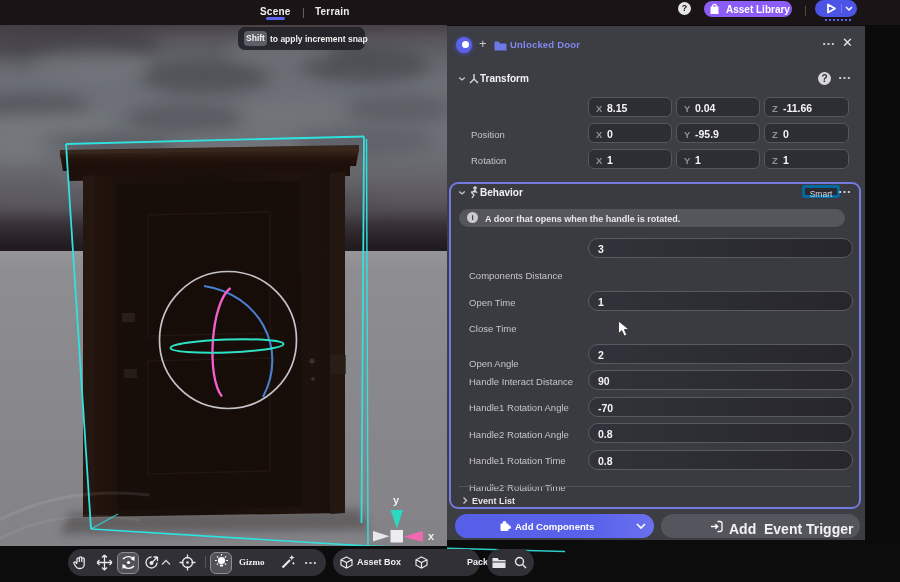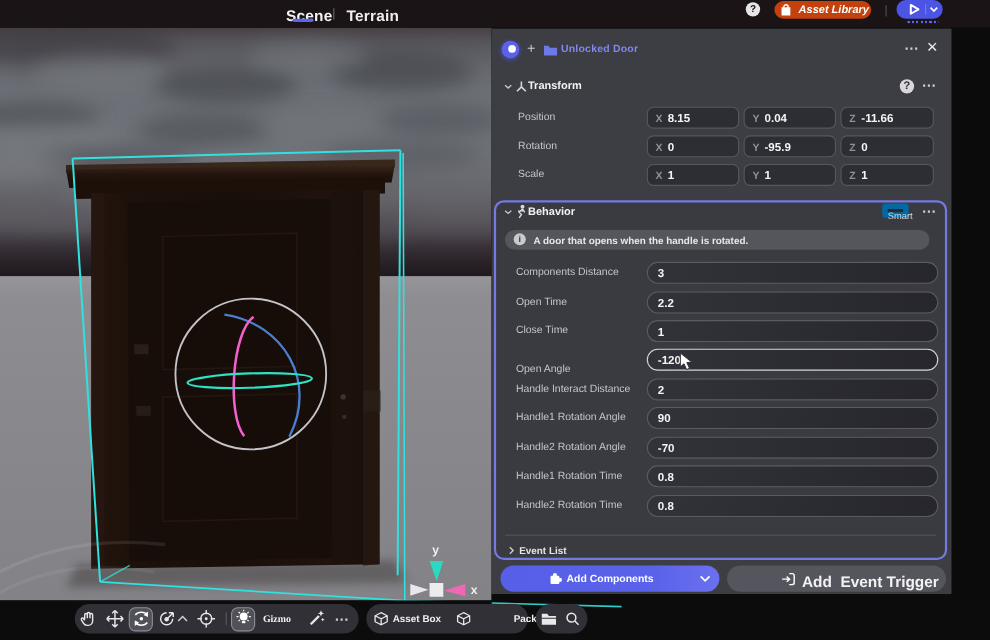--- a/index.html
+++ b/index.html
@@ -3,25 +3,25 @@
 <meta charset="utf-8">
 <style>
   * { margin:0; padding:0; box-sizing:border-box; }
   html,body { width:900px; height:582px; overflow:hidden; background:#0c0c0c;
     font-family:"Liberation Sans", sans-serif; }
   .abs { position:absolute; }
   #stage { position:relative; width:900px; height:582px; background:#0c0c0c; overflow:hidden; }
 
   
   #topbar { left:0; top:0; width:900px; height:25px; background:#1b1416; z-index:40; }
-  .tab { position:absolute; top:6px; font-size:14px; font-weight:bold; color:#f2f2f2; letter-spacing:.2px; }
+  .tab { position:absolute; top:6px; font-size:10px; font-weight:bold; color:#f2f2f2; letter-spacing:.2px; }
   #tab-underline { position:absolute; left:266px; top:17px; width:19px; height:3px; border-radius:2px; background:#5b63f0; }
   .tabsep { position:absolute; left:302px; top:6px; color:#6b6b6b; font-size:11px; }
   #help-circle { position:absolute; left:678px; top:2px; width:13px; height:13px; border-radius:50%; background:#e6e6e6; color:#1a1315; font-size:9px; font-weight:bold; text-align:center; line-height:13px; }
-  #asset-lib { position:absolute; left:704px; top:1px; width:88px; height:16px; border-radius:8px; background:#c2410c;font-style:italic; }
+  #asset-lib { position:absolute; left:704px; top:1px; width:88px; height:16px; border-radius:8px; background:#8b5cf6; }
   #asset-lib span { position:absolute; left:22px; top:3px; color:#fff; font-size:10px; font-weight:bold; }
   #play-sep { position:absolute; left:804px; top:4px; color:#555; font-size:11px; }
   #play-btn { position:absolute; left:815px; top:0px; width:42px; height:17px; border-radius:9px; background:#4c54e6; }
   #play-dots { position:absolute; left:825px; top:19px; width:28px; height:2px; background-image:repeating-linear-gradient(90deg,#5b63f0 0 2px,transparent 2px 4px); }
 
   
   #viewport { left:0; top:25px; width:447px; height:521px; overflow:hidden; z-index:1; }
   #sky { position:absolute; left:0; top:0; width:447px; height:226px;
     background:linear-gradient(180deg,#474145 0%, #57555c 6%, #64666c 15%, #6c7076 25%, #6f7379 45%, #6a6c72 60%, #636167 70%, #59555c 78%, #4a444c 85%, #3a343b 91%, #2f2930 96%, #2a242a 100%); }
   .cloud { position:absolute; border-radius:50%; filter:blur(8px); }
@@ -41,21 +41,21 @@
   .hl { position:absolute; top:2.5px; width:22px; height:22px; background:#51515a; border:1px solid #8e8e96; border-radius:6px; }
   .ptext { position:absolute; top:8px; color:#f0f0f0; font-size:9px; font-weight:bold; }
 
   
   #tooltip { left:238px; top:27px; width:127px; height:23px; background:rgba(32,32,38,.88); border-radius:7px; z-index:15; }
   #tooltip .key { position:absolute; left:6px; top:4px; width:23px; height:15px; background:#5a5f68; border-radius:4px; color:#f0f0f0; font-size:8.5px; font-weight:bold; text-align:center; line-height:15px; }
   #tooltip .tx { position:absolute; left:32px; top:7px; color:#f0f0f0; font-size:8.5px; font-weight:bold; white-space:nowrap; }
 
   
   #panel { left:447px; top:26px; width:418px; height:514px; background:#3d3d44; z-index:25; overflow:hidden; }
-  .plabel { position:absolute; color:#c5c5cb; font-size:9.5px; }
+  .plabel { position:absolute; color:#c5c5cb; font-size:9.5px;margin-top:28px; }
   .field { position:absolute; height:20px; background:#2d2d34; border:1px solid #575760; border-radius:6px; }
   .bfield { position:absolute; left:141px; width:265px; height:20px; background:linear-gradient(90deg,#32323a,#26262c); border:1px solid #5a5a63; border-radius:10px; }
   .bfield .v { position:absolute; left:9px; top:4px; color:#f4f4f6; font-size:10.5px; font-weight:bold; }
   .xyz { position:absolute; top:4.5px; left:7px; color:#90909a; font-size:9.5px; font-weight:bold; }
   .fv { position:absolute; top:4px; left:18px; color:#f4f4f6; font-size:10.5px; font-weight:bold; }
   .dots3 { position:absolute; color:#cfcfd4; font-size:13px; font-weight:bold; letter-spacing:1px; }
   .sechead { position:absolute; color:#f2f2f4; font-size:10px; font-weight:bold; }
 </style>
 </head>
 <body>
@@ -183,20 +183,24 @@
     <div id="play-btn">
       <svg width="42" height="17">
         <polygon points="13,4.5 13,12.5 20,8.5" fill="none" stroke="#fff" stroke-width="1.8" stroke-linejoin="round"></polygon>
         <rect x="26" y="4" width="1" height="9" fill="#7a80f0"></rect>
         <polyline points="31,7 34,10 37,7" fill="none" stroke="#fff" stroke-width="1.5"></polyline>
       </svg>
     </div>
     <div id="play-dots"></div>
   </div>
 
+  <div id="tooltip" class="abs">
+    <div class="key">Shift</div>
+    <div class="tx">to apply increment snap</div>
+  </div>
 
   <div id="panel" class="abs">
 
     <div style="position:absolute;left:9px;top:11px;width:16px;height:16px;border-radius:50%;background:#5a63e8;box-shadow:0 1px 4px 1px rgba(80,90,235,.5)"></div>
     <div style="position:absolute;left:14.5px;top:15px;width:7px;height:7px;border-radius:50%;background:#fff"></div>
     <div style="position:absolute;left:32px;top:10px;color:#c9c9cf;font-size:13px;">+</div>
     <svg width="13" height="11" style="position:absolute;left:47px;top:14px">
       <path d="M0.5 1.5 h4 l1.5 2 h6.5 v7 h-12 z" fill="#6d79e8"></path>
     </svg>
     <div style="position:absolute;left:63px;top:13px;color:#8289ee;font-size:9.5px;font-weight:bold;letter-spacing:.2px;">Unlocked Door</div>
@@ -258,43 +262,37 @@
     <div style="position:absolute;left:2px;top:156px;width:412px;height:327px;border:2px solid #7579e2;border-radius:9px;background:#3a3a41;"></div>
 
     <svg width="8" height="6" style="position:absolute;left:11px;top:164px">
         <polyline points="1.2,1.5 4,4 6.8,1.5" fill="none" stroke="#c9c9cf" stroke-width="1.2"></polyline>
       </svg>
     <svg width="12" height="13" style="position:absolute;left:21px;top:160px">
       <circle cx="7" cy="2" r="1.8" fill="#d8d8dc"></circle>
       <path d="M7 4 L4 7 L6 9 L4 12 M7 4 L9 7 M3 6 L8 5.5" stroke="#d8d8dc" stroke-width="1.3" fill="none"></path>
     </svg>
     <div class="sechead" style="left:33px;top:161px;">Behavior</div>
-    <div style="position:absolute;left:355px;top:159px;width:24px;height:13px;border:5px solid #0369a1;border-radius:3px;background:#2a2a30;color:#d8d8dc;font-size:8.5px;text-align:center;line-height:13px;">Smart</div>
+    <div style="position:absolute;left:355px;top:159px;width:38px;height:13px;border:3px solid #0369a1;border-radius:3px;background:#2a2a30;color:#d8d8dc;font-size:8.5px;text-align:center;line-height:13px;">Smart</div>
     <div class="dots3" style="left:391px;top:158px;">⋯</div>
 
     <div style="position:absolute;left:12px;top:183px;width:386px;height:18px;background:#55555c;border-radius:9px;"></div>
     <div style="position:absolute;left:20px;top:186px;width:11px;height:11px;border-radius:50%;background:#c9c9ce;color:#3a3a40;font-size:8px;font-weight:bold;text-align:center;line-height:11px;">i</div>
     <div style="position:absolute;left:38px;top:187.5px;color:#e8e8ea;font-size:9px;font-weight:bold;text-align:right;">A door that opens when the handle is rotated.</div>
 
     <div class="plabel" style="left:22px;top:216px;">Components Distance</div>
     <div class="bfield" style="top:212px;">
         <span class="v">3</span>
       </div>
     <div class="plabel" style="left:22px;top:242.5px;">Open Time</div>
-    <div class="bfield" style="top:238.5px;">
-        <span class="v">2.2</span>
-      </div>
     <div class="plabel" style="left:22px;top:269px;">Close Time</div>
     <div class="bfield" style="top:265px;">
         <span class="v">1</span>
       </div>
     <div class="plabel" style="left:22px;top:304px;">Open Angle</div>
-    <div class="bfield" style="top:291px;border-color:#d4d4da;">
-        <span class="v">-120</span>
-      </div>
     <div class="plabel" style="left:22px;top:321.5px;">Handle Interact Distance</div>
     <div class="bfield" style="top:317.5px;">
         <span class="v">2</span>
       </div>
     <div class="plabel" style="left:22px;top:348px;">Handle1 Rotation Angle</div>
     <div class="bfield" style="top:344px;">
         <span class="v">90</span>
       </div>
     <div class="plabel" style="left:22px;top:374.5px;">Handle2 Rotation Angle</div>
     <div class="bfield" style="top:370.5px;">

